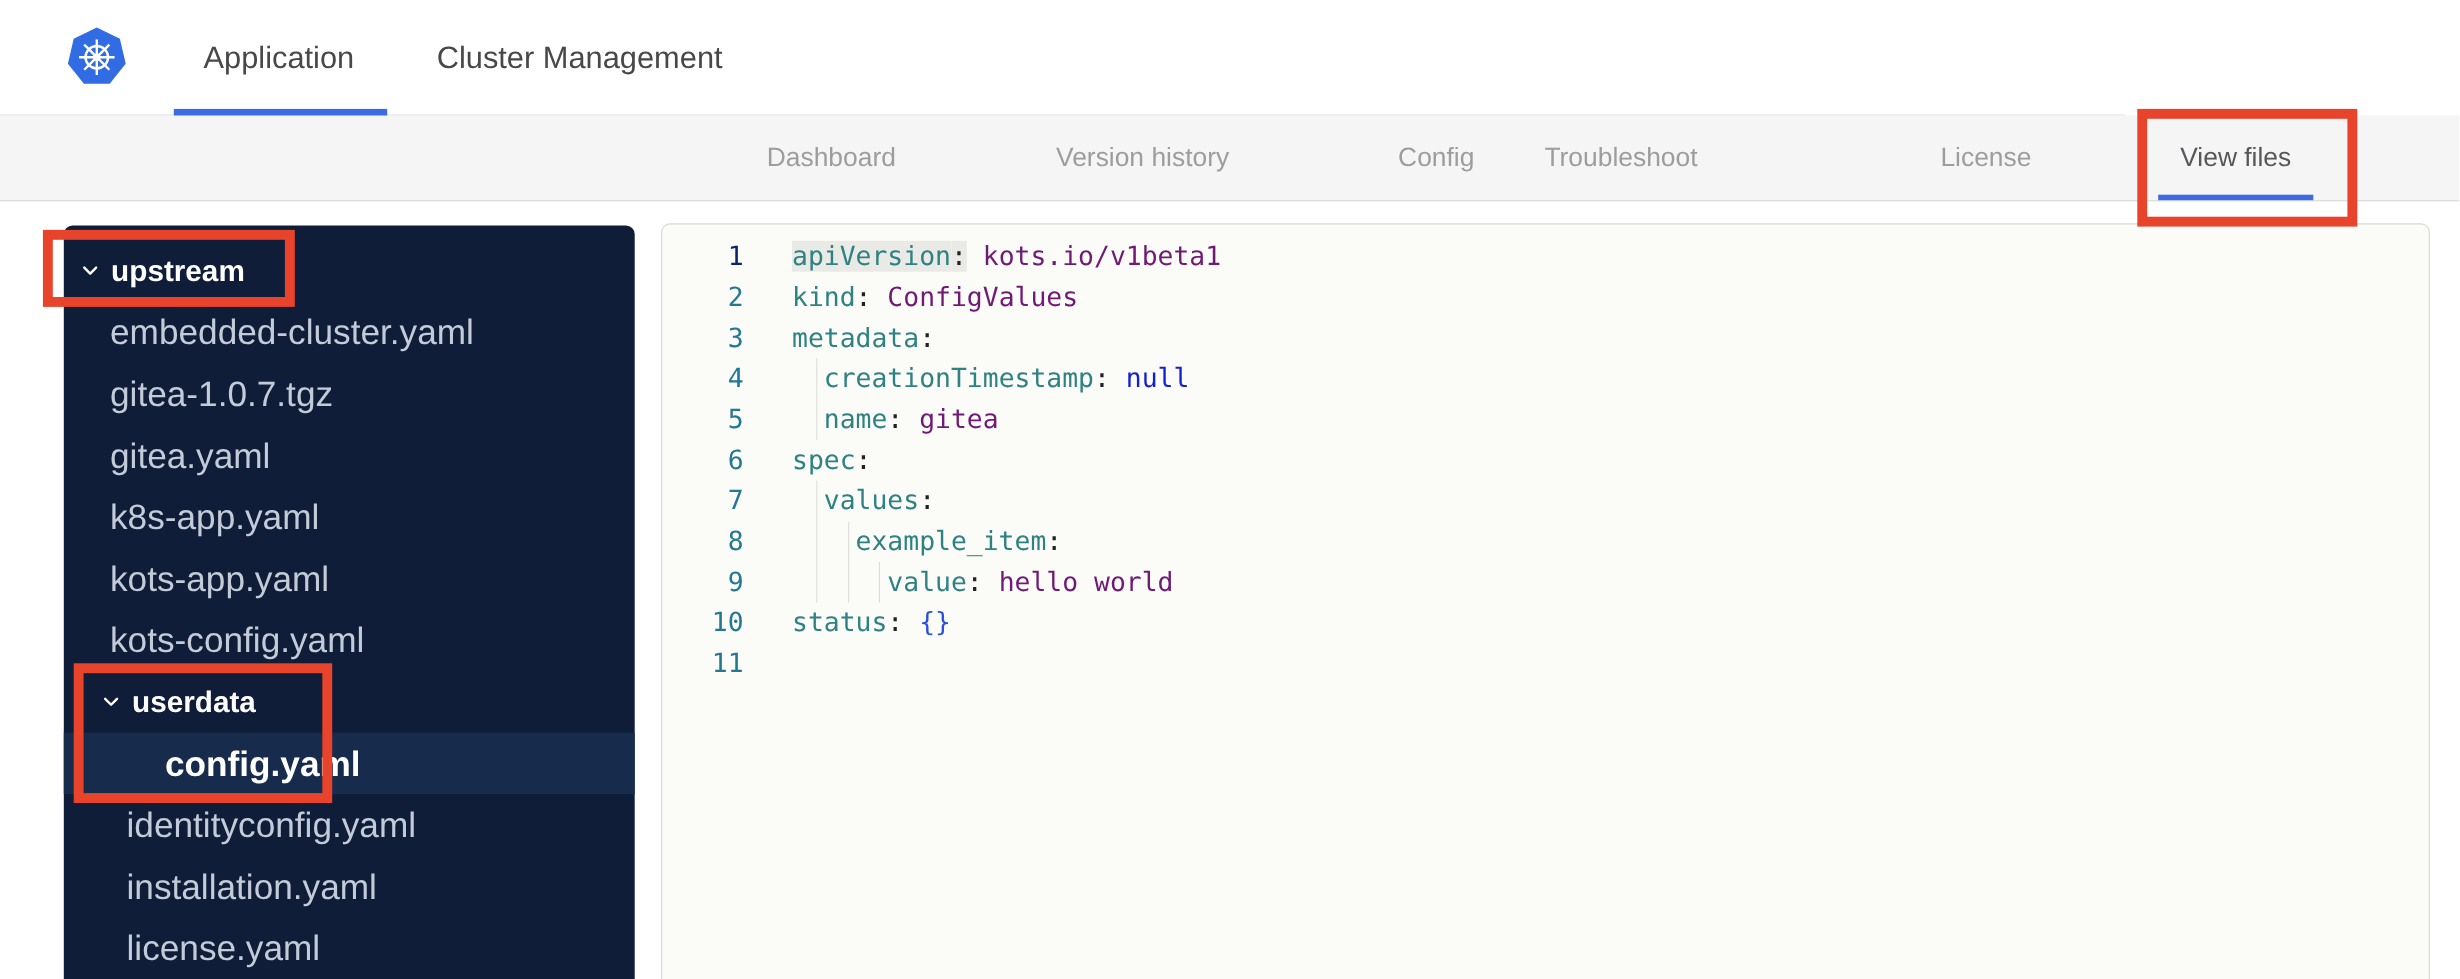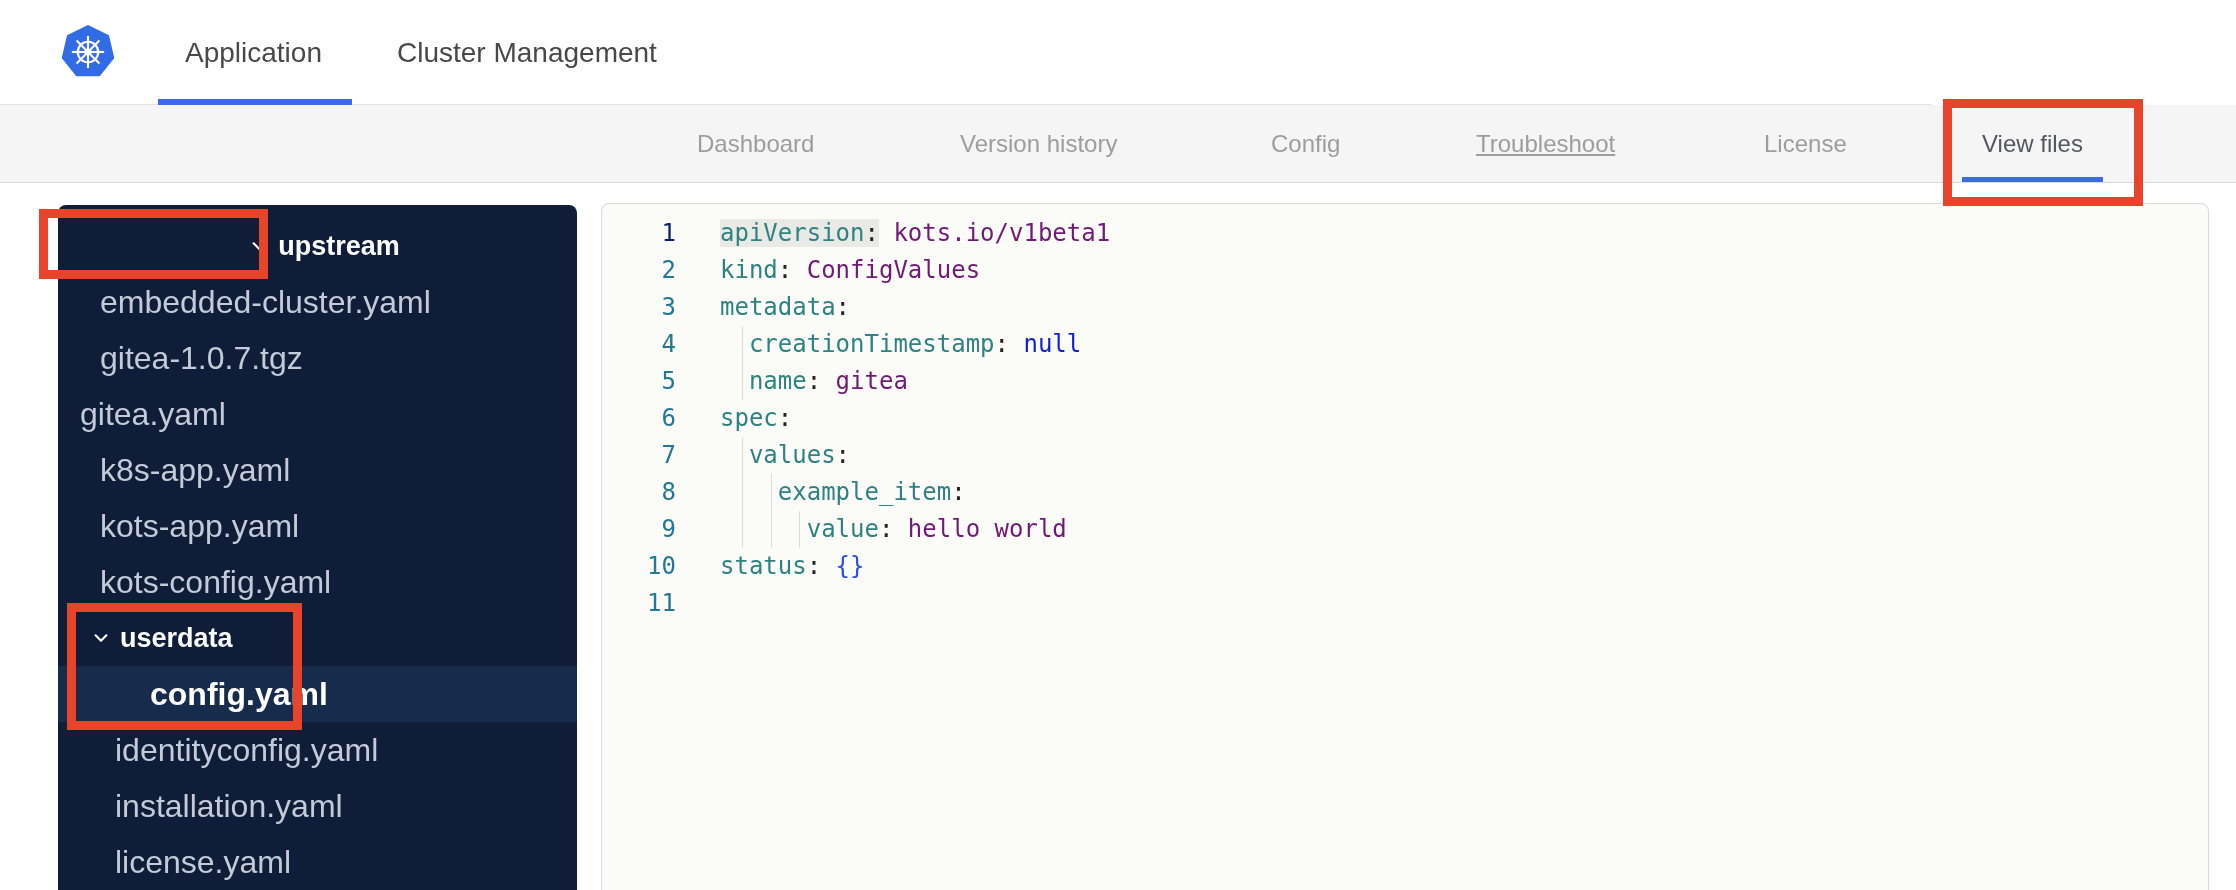--- a/index.html
+++ b/index.html
@@ -86,46 +86,46 @@
   <div class="subnav">
       <div class="subtab" style="left: 697px;">
         <span>Dashboard</span>
       </div>
       <div class="subtab" style="left: 960px;">
         <span>Version history</span>
       </div>
       <div class="subtab" style="left: 1271px;">
         <span>Config</span>
       </div>
-      <div class="subtab" style="left: 1476px; text-decoration: underline;">
+      <div class="subtab" style="left: 1404px;">
         <span>Troubleshoot</span>
       </div>
       <div class="subtab" style="left: 1764px;">
         <span>License</span>
       </div>
       <div class="subtab active" style="left: 1982px;">
         <span>View files</span>
         <div class="s-underline"></div>
       </div>
     </div>
 
   <div class="sidebar">
-      <div class="tree-row folder" style="padding-left: 15px; justify-content: center;">
+      <div class="tree-row folder" style="padding-left: 15px;">
         <svg class="chev" viewBox="0 0 20 20">
           <polyline points="4,7 10,13 16,7" fill="none" stroke="#ffffff" stroke-width="2.4" stroke-linecap="round" stroke-linejoin="round"></polyline>
         </svg>
         <span>upstream</span>
       </div>
       <div class="tree-row file" style="padding-left: 42px;">
         <span>embedded-cluster.yaml</span>
       </div>
       <div class="tree-row file" style="padding-left: 42px;">
         <span>gitea-1.0.7.tgz</span>
       </div>
-      <div class="tree-row file" style="padding-left: 22px;">
+      <div class="tree-row file" style="padding-left: 42px;">
         <span>gitea.yaml</span>
       </div>
       <div class="tree-row file" style="padding-left: 42px;">
         <span>k8s-app.yaml</span>
       </div>
       <div class="tree-row file" style="padding-left: 42px;">
         <span>kots-app.yaml</span>
       </div>
       <div class="tree-row file" style="padding-left: 42px;">
         <span>kots-config.yaml</span>

